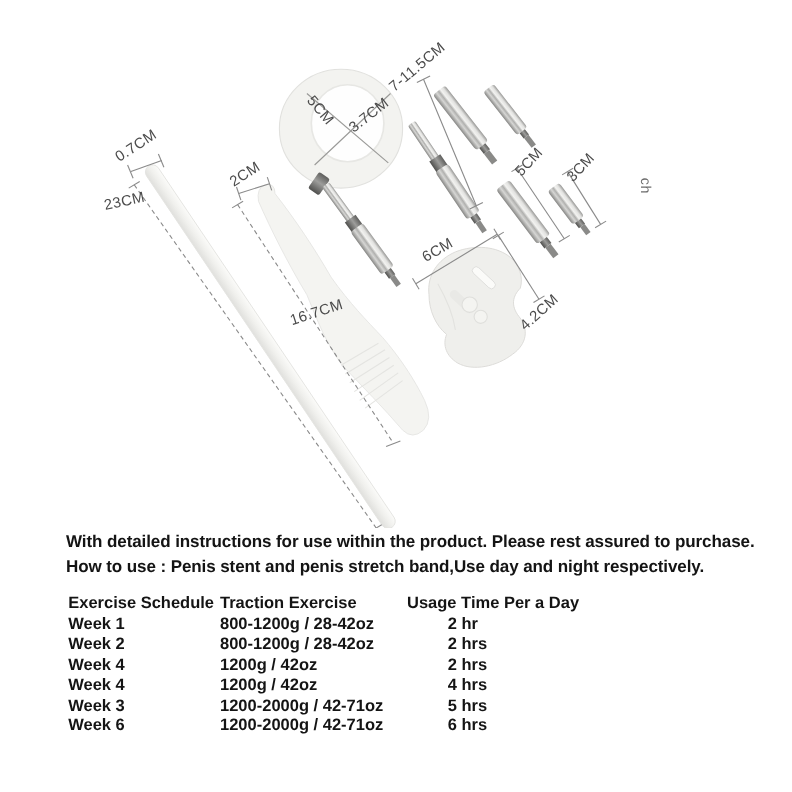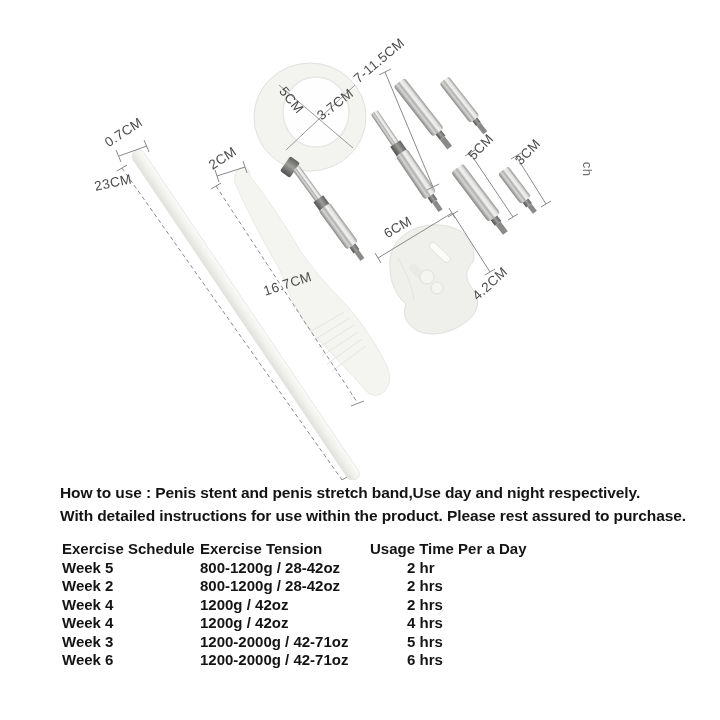--- a/index.html
+++ b/index.html
@@ -212,32 +212,32 @@
       <text class="dim-label" x="382" y="64" transform="rotate(-40 382 64)">7-11.5CM</text>
       <text class="dim-label" x="484" y="150" transform="rotate(-47 484 150)">5CM</text>
       <text class="dim-label" x="531" y="155" transform="rotate(-47 531 155)">3CM</text>
       <text class="dim-label" x="400" y="231" transform="rotate(-30 400 231)">6CM</text>
       <text class="dim-label" x="493" y="287" transform="rotate(-42 493 287)">4.2CM</text>
       <text class="watermark" x="583" y="169" transform="rotate(90 583 169)">ch</text>
     </g>
   </svg>
 
   <div class="notice">
+    <div>With detailed instructions for use within the product. Please rest assured to purchase.</div>
     <div>How to use : Penis stent and penis stretch band,Use day and night respectively.</div>
-    <div>With detailed instructions for use within the product. Please rest assured to purchase.</div>
   </div>
 
   <div class="schedule">
     <div class="trow head">
       <span class="c1">Exercise Schedule</span>
-      <span class="c2">Exercise Tension</span>
+      <span class="c2">Traction Exercise</span>
       <span class="c3">Usage Time Per a Day</span>
     </div>
     <div class="trow body">
-      <span class="c1">Week 5</span>
+      <span class="c1">Week 1</span>
       <span class="c2">800-1200g / 28-42oz</span>
       <span class="c3">2 hr</span>
     </div>
     <div class="trow body">
       <span class="c1">Week 2</span>
       <span class="c2">800-1200g / 28-42oz</span>
       <span class="c3">2 hrs</span>
     </div>
     <div class="trow body">
       <span class="c1">Week 4</span>

